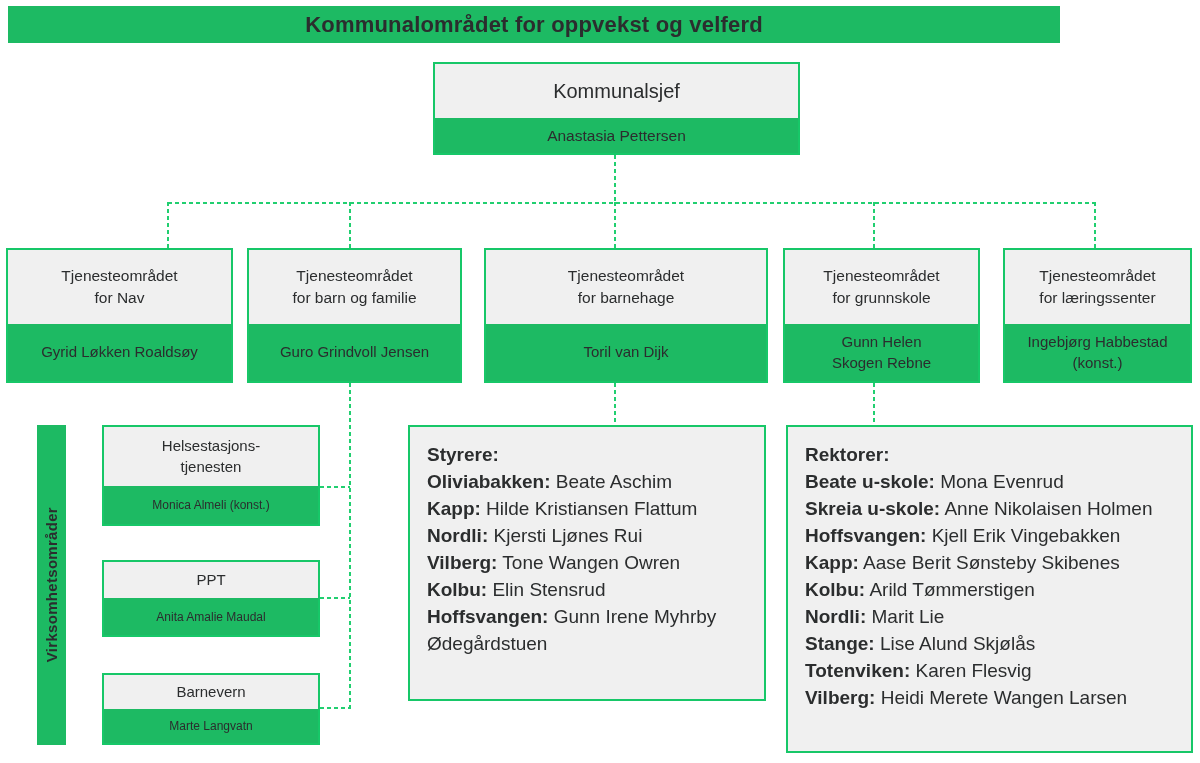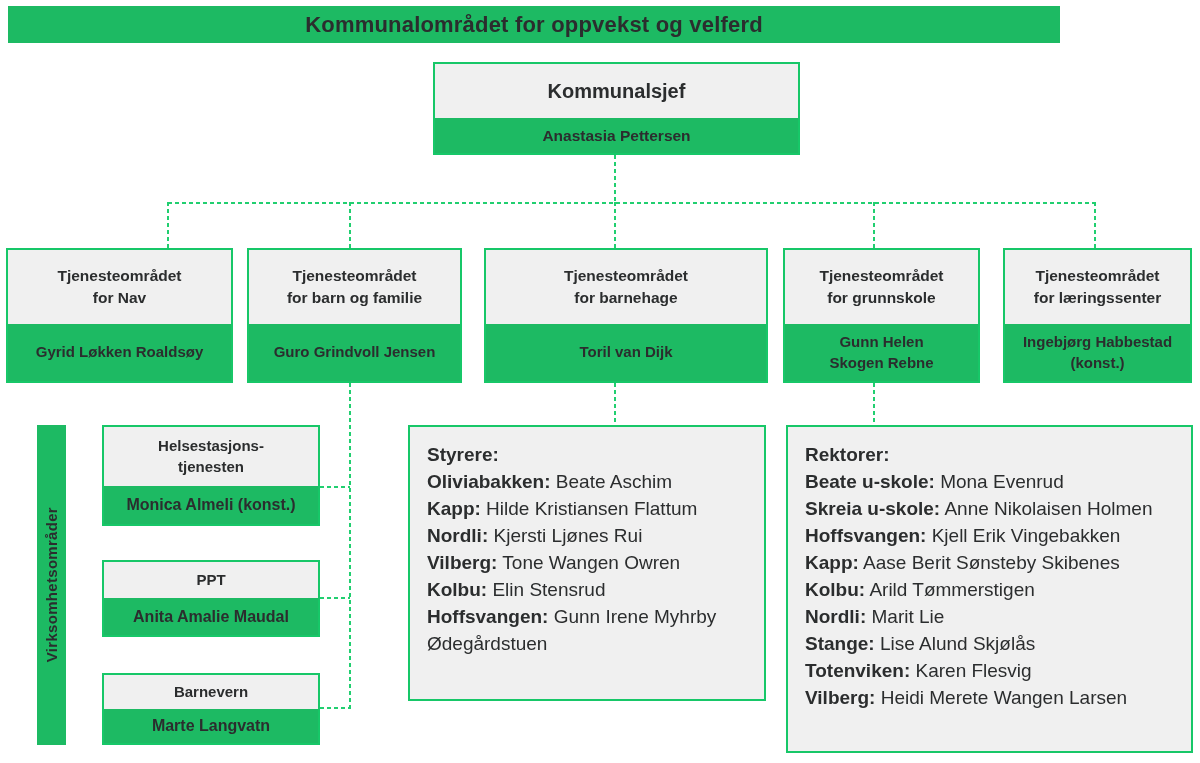--- a/index.html
+++ b/index.html
@@ -14,43 +14,43 @@
   .stage{position:relative;width:1200px;height:763px;background:#fff;overflow:hidden;}
 
   
   .banner{position:absolute;left:8px;top:6px;width:1052px;height:37px;background:var(--green);
           display:flex;align-items:center;justify-content:center;}
   .banner span{font-size:22px;font-weight:bold;letter-spacing:.2px;}
 
   
   .card{position:absolute;border:2px solid var(--green-border);background:var(--green);display:flex;flex-direction:column;}
   .card .hd{background:var(--panel-gray);display:flex;align-items:center;justify-content:center;text-align:center;
-            white-space:pre-line;font-weight:bold;}
+            white-space:pre-line;font-weight:normal;}
   .card .ft{flex:1;display:flex;align-items:center;justify-content:center;text-align:center;
-            white-space:pre-line;font-weight:bold;background:var(--green);}
+            white-space:pre-line;font-weight:normal;background:var(--green);}
 
   
   .leader{left:433px;top:62px;width:367px;height:93px;}
   .leader .hd{height:54px;font-size:20px;}
   .leader .ft{font-size:15.5px;}
 
   
   .dept{top:248px;height:135px;}
   .dept .hd{height:74px;font-size:15.5px;line-height:1.45;}
   .dept .ft{font-size:15px;line-height:1.35;}
   .d1{left:6px;width:227px;}
   .d2{left:247px;width:215px;}
   .d3{left:484px;width:284px;}
   .d4{left:783px;width:197px;}
   .d5{left:1003px;width:189px;}
 
   
   .unit{left:102px;width:218px;}
   .unit .hd{font-size:15px;line-height:1.35;}
-  .unit .ft{font-size:16px;}
+  .unit .ft{font-size:12px;}
   .u1{top:425px;height:101px;} .u1 .hd{height:59px;}
   .u2{top:560px;height:77px;}  .u2 .hd{height:36px;}
   .u3{top:673px;height:72px;}  .u3 .hd{height:34px;}
 
   
   .vbar{position:absolute;left:37px;top:425px;width:29px;height:320px;background:var(--green);
         display:flex;align-items:center;justify-content:center;}
   .vbar span{writing-mode:vertical-rl;transform:rotate(180deg);font-weight:bold;font-size:15px;letter-spacing:.3px;}
 
   

